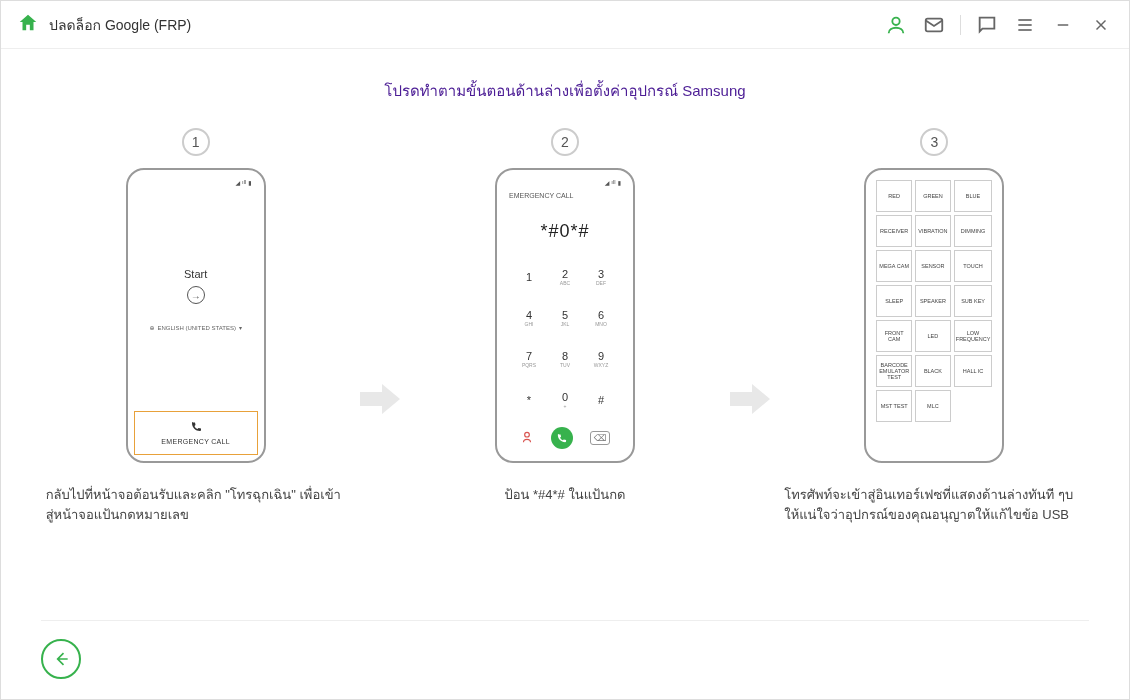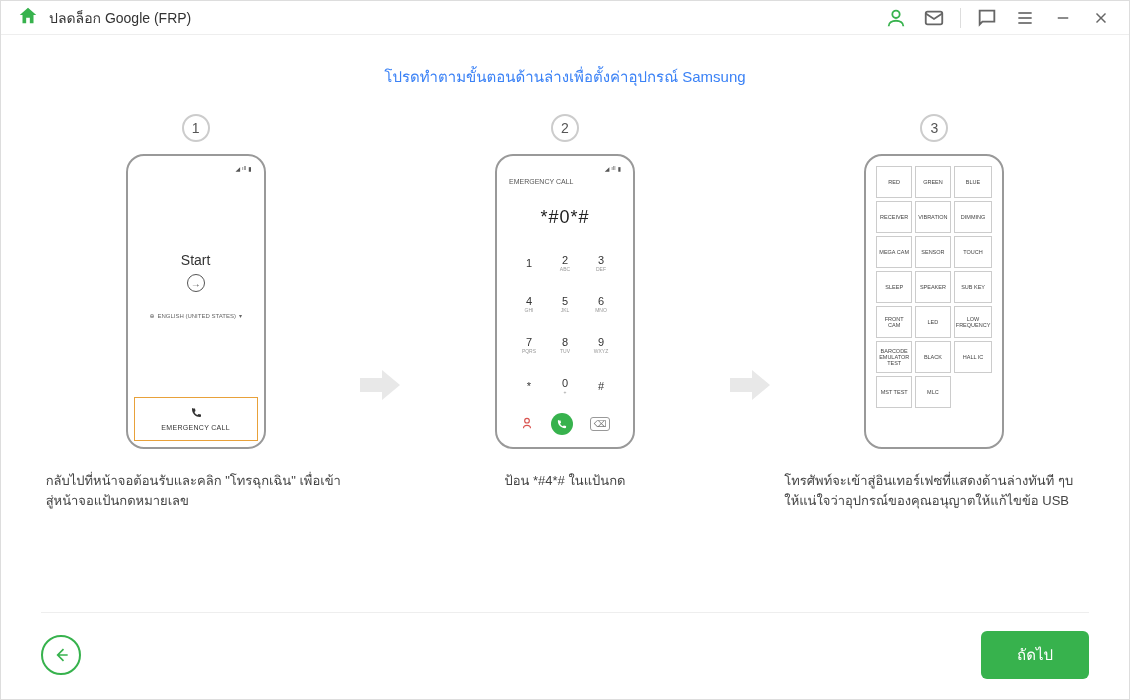--- a/index.html
+++ b/index.html
@@ -12,21 +12,21 @@
     }
     .window {
       width: 100%;
       height: 100%;
       background: #fff;
       border: 1px solid #ddd;
       display: flex;
       flex-direction: column;
     }
     .titlebar {
-      height: 34px;
+      height: 48px;
       display: flex;
       align-items: center;
       padding: 0 16px;
       border-bottom: 1px solid #eee;
     }
     .titlebar-left {
       display: flex;
       align-items: center;
       gap: 10px;
     }
@@ -52,21 +52,21 @@
     .content {
       flex: 1;
       padding: 30px 40px 20px;
       display: flex;
       flex-direction: column;
       overflow: hidden;
     }
     .instruction-title {
       text-align: center;
       font-size: 15px;
-      color: #3b82f6;
+      color: #4c1d95;
       margin-bottom: 25px;
     }
     .steps-row {
       display: flex;
       align-items: flex-start;
       justify-content: space-between;
       gap: 10px;
     }
     .step {
       flex: 1;
@@ -116,21 +116,21 @@
     .phone-body { flex: 1; display: flex; flex-direction: column; }
     
     .p1-center {
       flex: 1;
       display: flex;
       flex-direction: column;
       align-items: center;
       justify-content: center;
       gap: 6px;
     }
-    .p1-start { font-size: 14px; color: #333; }
+    .p1-start { font-size: 11px; color: #333; }
     .p1-arrow-circle {
       width: 18px; height: 18px; border: 1.5px solid #555; border-radius: 50%;
       display: flex; align-items: center; justify-content: center; font-size: 10px; color: #555;
     }
     .p1-lang { font-size: 6px; color: #666; margin-top: 14px; display:flex; align-items:center; gap:3px;}
     .p1-emergency {
       border: 1px solid #e8a13a;
       height: 44px;
       display: flex;
       flex-direction: column;
@@ -422,16 +422,15 @@
     </div>
 
     <div style="flex:1"></div>
 
     <div class="footer">
       <div class="back-btn">
         <svg width="20" height="20" viewBox="0 0 24 24" fill="none" stroke="currentColor" stroke-width="2">
             <path d="M15 5l-7 7 7 7M8 12h12"></path>
           </svg>
       </div>
-      <button class="next-btn">ถัดไป</button>
     </div>
   </div>
 </div>
 
 </body></html>

